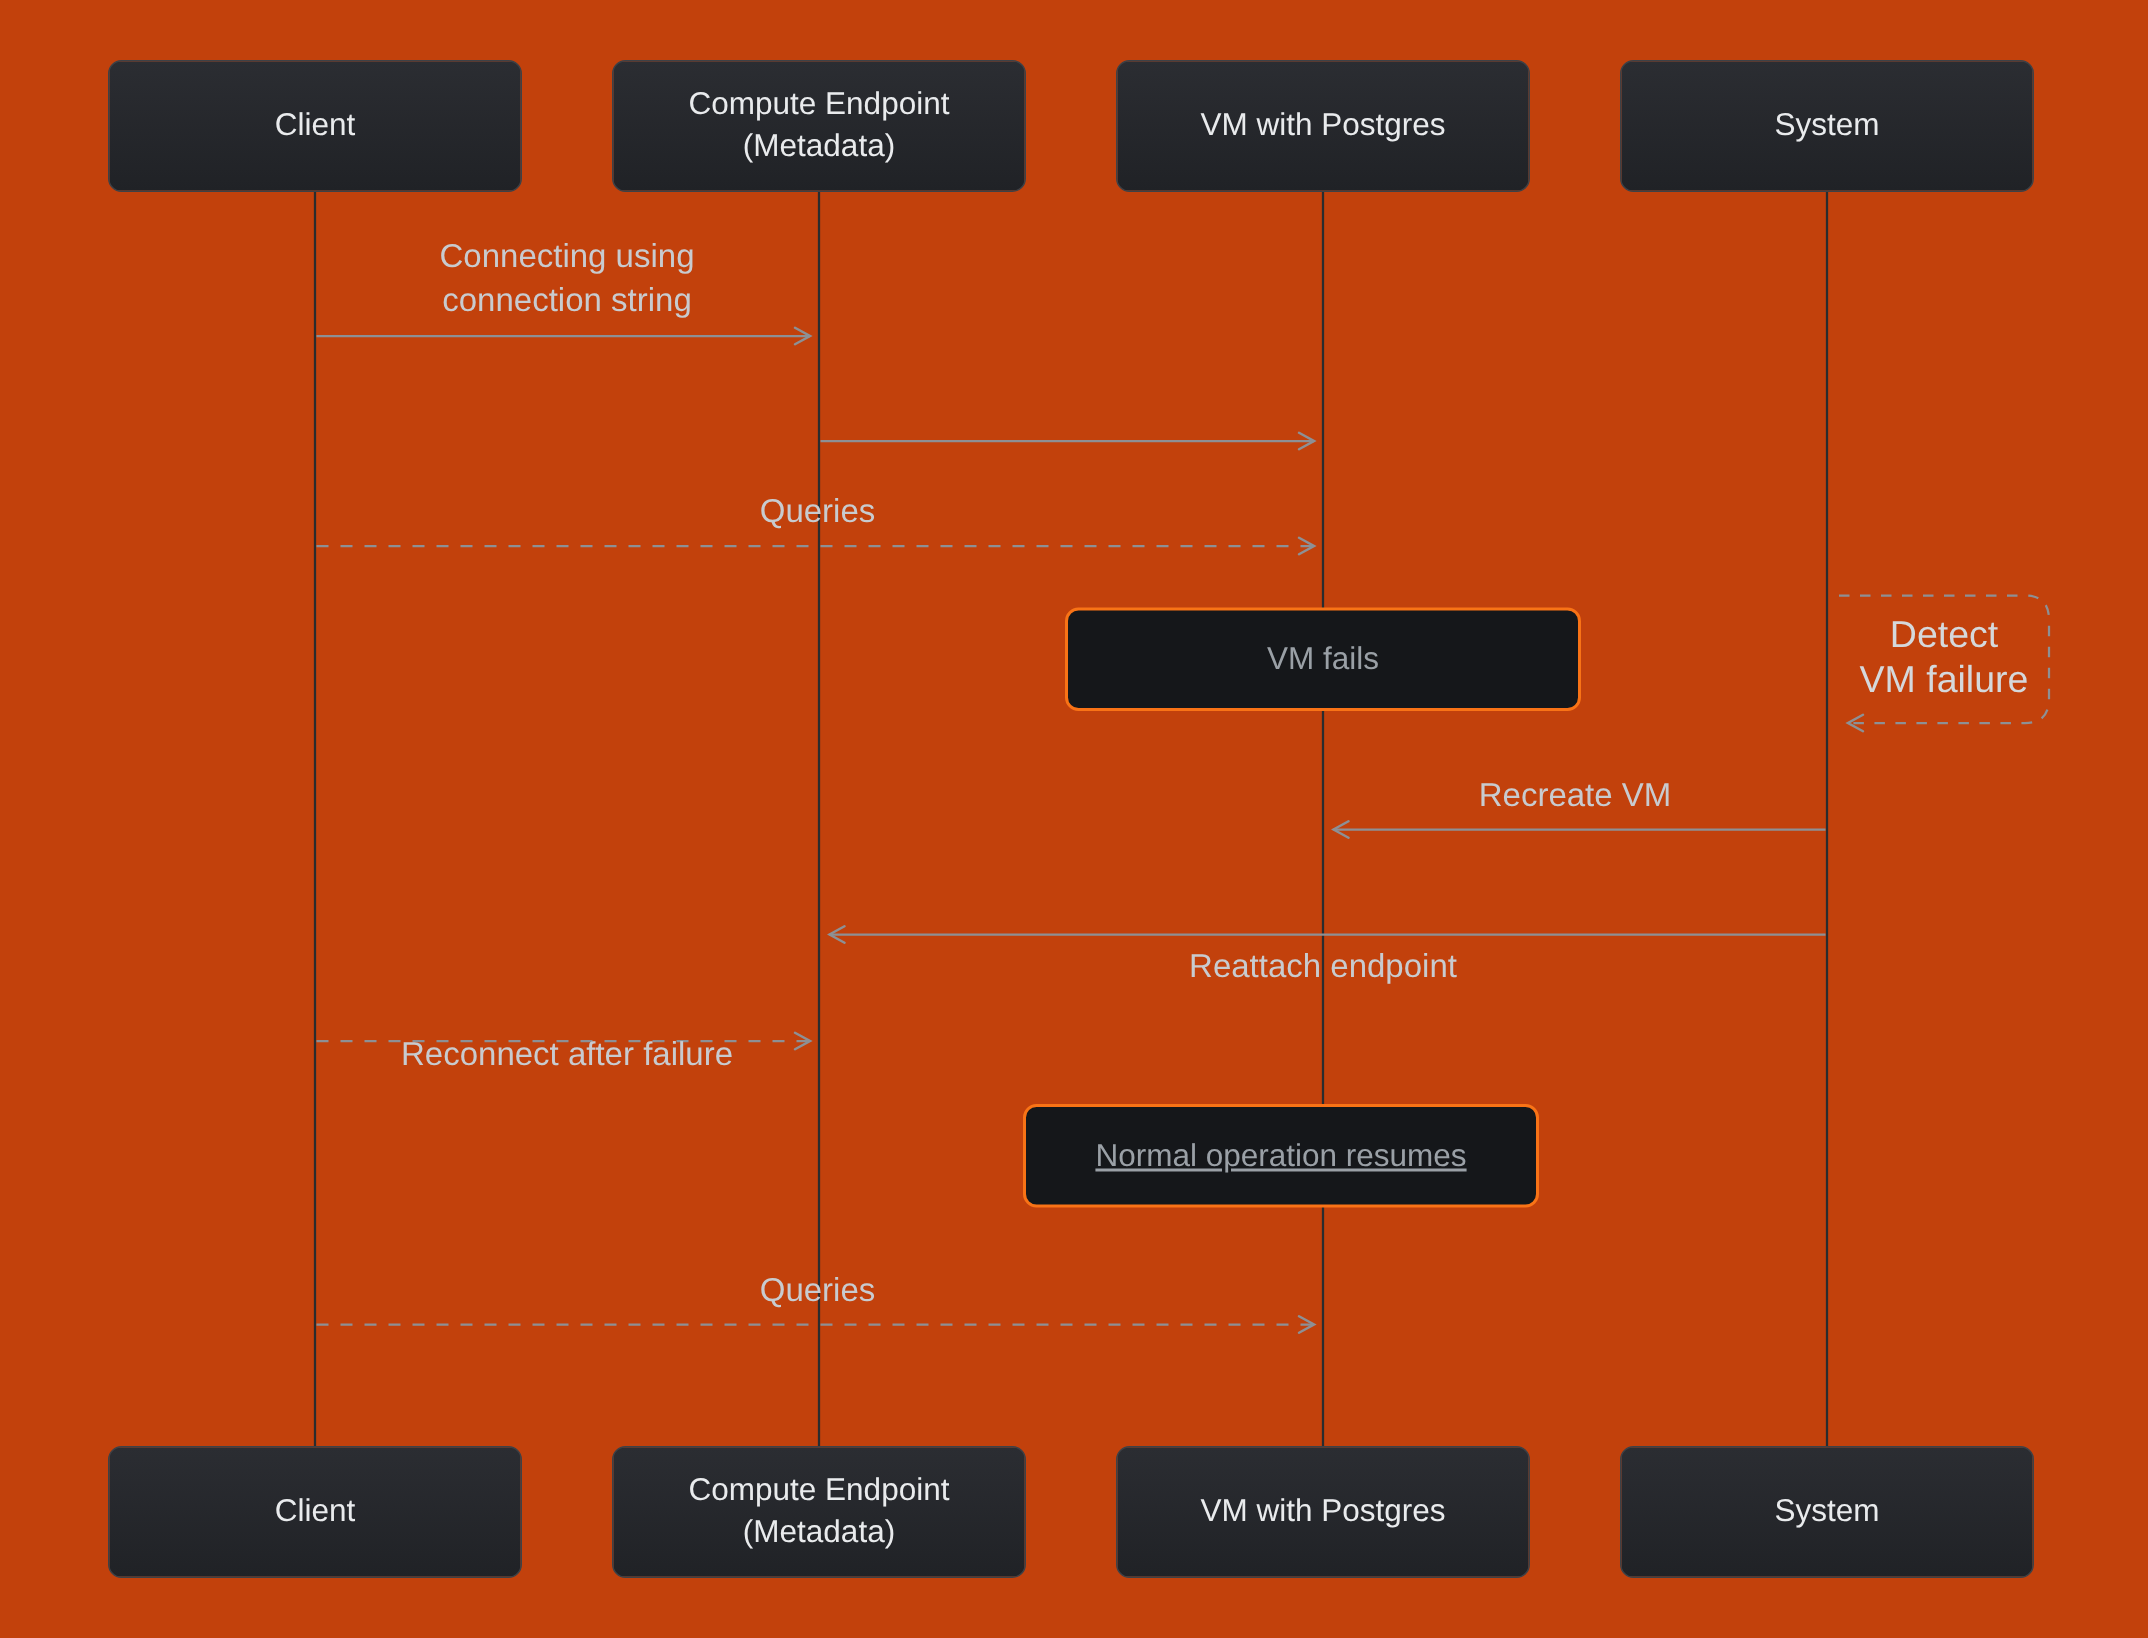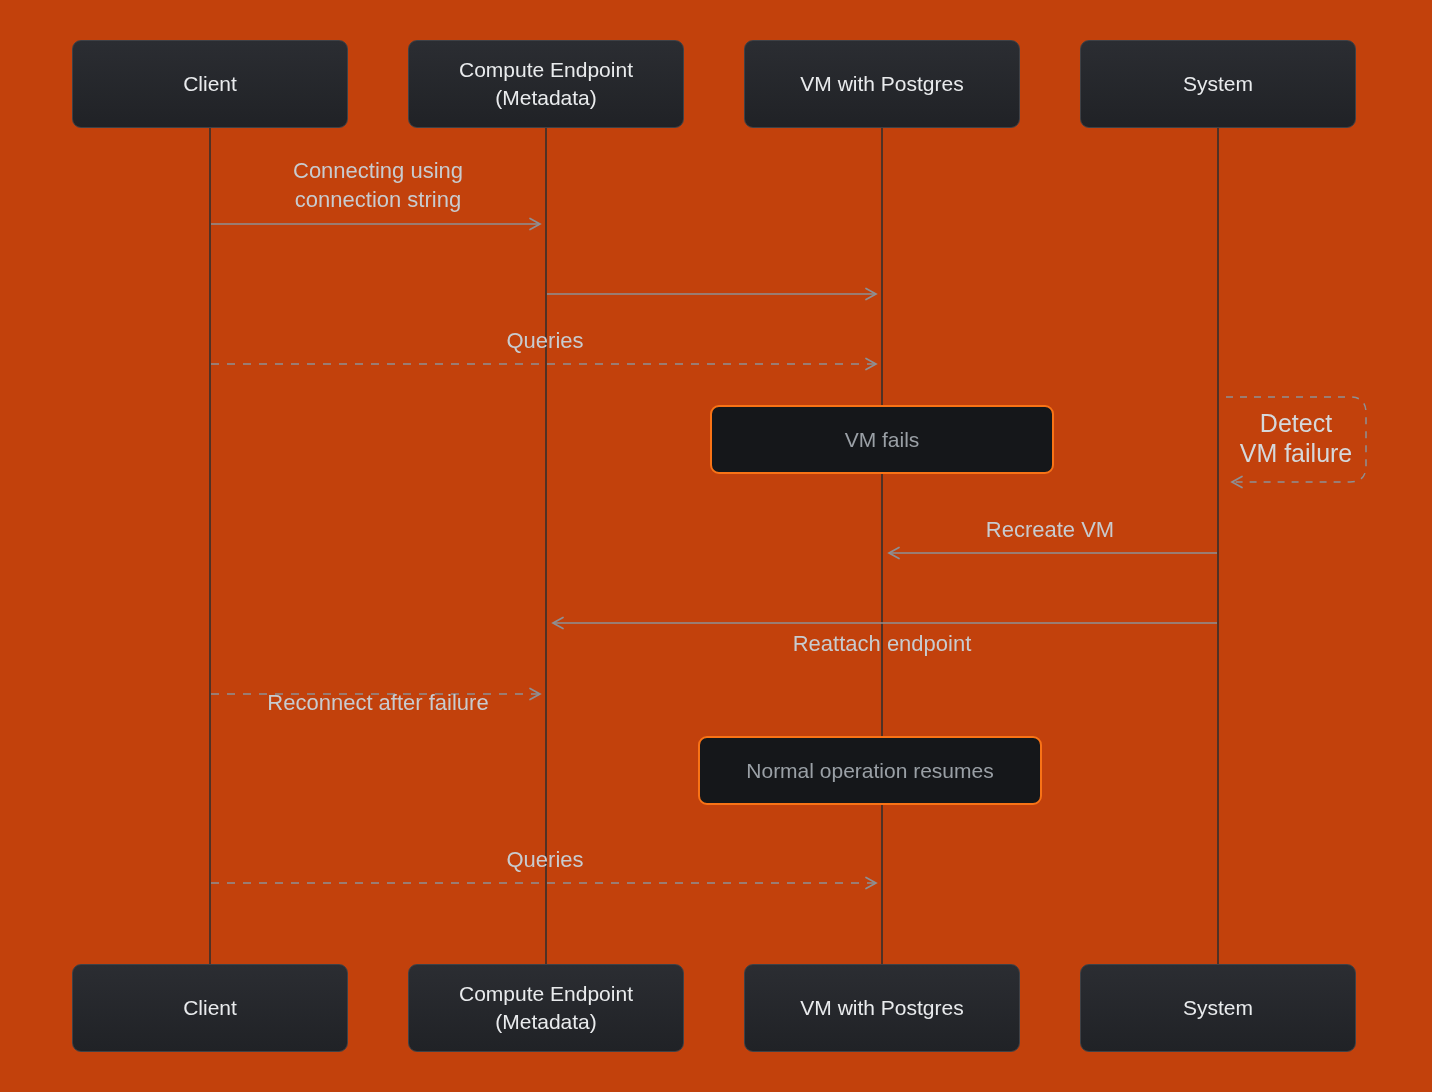--- a/index.html
+++ b/index.html
@@ -121,18 +121,18 @@
 
   <div class="msg-label" style="left:378px; top:156px;">Connecting using
 connection string</div>
   <div class="msg-label" style="left:545px; top:326px;">Queries</div>
   <div class="msg-label" style="left:1050px; top:515px;">Recreate VM</div>
   <div class="msg-label" style="left:882px; top:585px;margin-top:44px;">Reattach endpoint</div>
   <div class="msg-label" style="left:378px; top:656px;margin-top:32px;">Reconnect after failure</div>
   <div class="msg-label" style="left:545px; top:845px;">Queries</div>
 
   <div class="note" style="left:710px; top:405px;">VM fails</div>
-  <div class="note" style="left:698px; top:736px;">Normal operation resumes</div>
+  <div class="note" style="left:682px; top:736px;text-decoration:underline;">Normal operation resumes</div>
 
   <div class="self-label" style="left:1296px; top:408px;">Detect
 VM failure</div>
 
 </div>
 
 </body></html>

